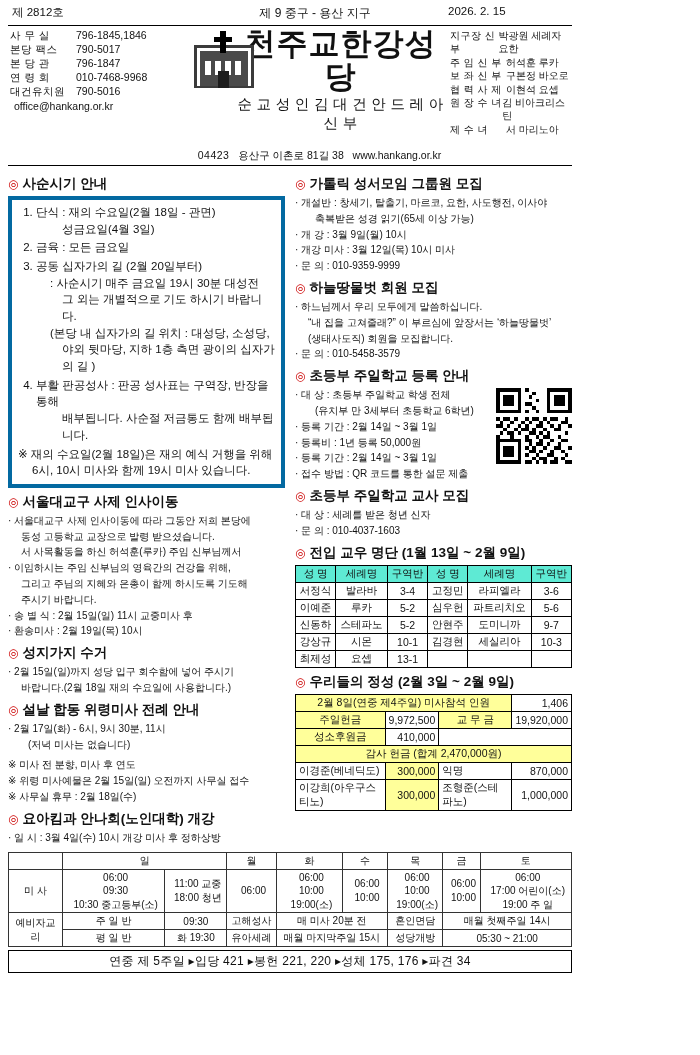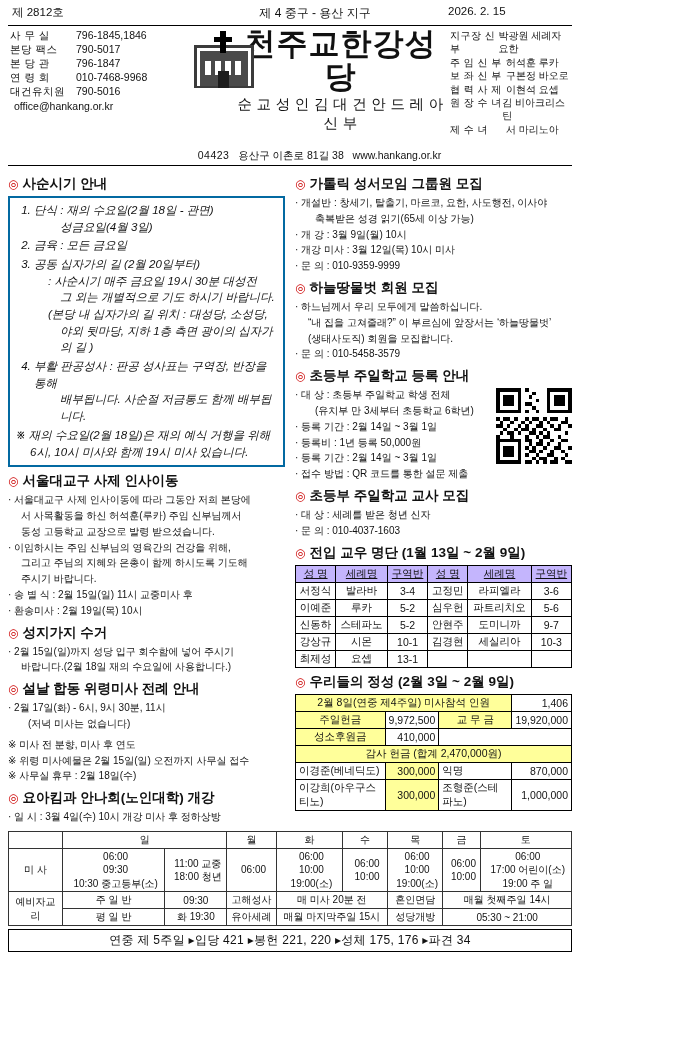--- a/index.html
+++ b/index.html
@@ -39,38 +39,38 @@
   .hdr-right { width: 122px; font-size: 10px; line-height: 1.34; padding-right:2px; }
   .hdr-right .row { display:flex; }
   .hdr-right .lbl { width: 56px; letter-spacing:0.5px; }
 
   
   .cols { display:flex; gap: 10px; margin-top: 4px; }
   .col { width: 336px; }
 
   h2.sec { font-size: 13.5px; font-weight:bold; margin: 5px 0 3px 0; display:flex; align-items:center; gap:4px;}
   h2.sec .bullet { color:#c00; font-size: 12px; }
-  .box { border:2px solid #0369a1; padding: 4px 6px 5px 6px; font-style: italic; }
+  .box { border:4px solid #0369a1; padding: 4px 6px 5px 6px; }
   ol.num { margin: 0; padding-left: 18px; }
   ol.num > li { margin-bottom: 2px; line-height: 1.45; font-size: 11.5px; }
   .ind { padding-left: 14px; }
   .ind2 { padding-left: 26px; }
   .note { line-height:1.45; font-size:11.5px; }
 
   ul.dash { list-style:none; margin:0; padding:0; }
   ul.dash > li { line-height: 1.48; font-size: 10px; padding-left: 10px; text-indent:-10px; margin-bottom:1px;}
   ul.dash > li.cont { text-indent:0; padding-left: 20px; }
   ul.dash > li.cont2 { text-indent:0; padding-left: 13px; }
 
   .qr { float:right; width:76px; height:76px; margin: 0 0 2px 6px; }
 
   
   table { border-collapse: collapse; width:100%; font-size: 10.5px; }
   table.grid th, table.grid td { border:1px solid #000; padding: 1px 2px; text-align:center; height:15px; }
-  table.grid th { background:#c4b5fd; font-weight:normal;text-decoration:underline; }
+  table.grid th { background:#5eead4; font-weight:normal; }
 
   table.money td { border:1px solid #000; padding:1px 3px; height:16px; }
   table.money .hl { background:#ffff9a; }
   table.money .r { text-align:right; }
   table.money .c { text-align:center;margin-top:8px; }
 
   
   .sched { margin-top: 5px; }
   table.sched-t { border-collapse:collapse; width:100%; font-size:10px; }
   table.sched-t th, table.sched-t td { border:1px solid #333; padding:1px 2px; text-align:center; }
@@ -79,21 +79,21 @@
   .vlabel { width:54px; }
   .footer { border:1px solid #000; margin-top:3px; text-align:center; font-size:12px; padding:2px 0; letter-spacing:0.3px;}
 </style>
 </head>
 <body>
 
 <div class="page">
 
   <div class="topbar">
     <div class="t-left">제 2812호</div>
-    <div class="t-mid">제 4 중구 - 용산 지구</div>
+    <div class="t-mid">제 9 중구 - 용산 지구</div>
     <div class="t-right">2026. 2. 15</div>
   </div>
 
   <div class="hdr">
     <div class="hdr-left">
       <div class="row">
           <span class="lbl">사 무 실</span>
           <span class="val">796-1845,1846</span>
         </div>
       <div class="row">
@@ -197,22 +197,22 @@
         <div class="note">※ 재의 수요일(2월 18일)은 재의 예식 거행을 위해</div>
         <div class="note ind">6시, 10시 미사와 함께 19시 미사 있습니다.</div>
       </div>
 
       <h2 class="sec">
         <span class="bullet">◎</span>
         <span>서울대교구 사제 인사이동</span>
       </h2>
       <ul class="dash">
         <li>· 서울대교구 사제 인사이동에 따라 그동안 저희 본당에</li>
+        <li class="cont2">동성  고등학교  교장으로  발령  받으셨습니다.</li>
         <li class="cont2">서  사목활동을  하신  허석훈(루카)  주임  신부님께서</li>
-        <li class="cont2">동성  고등학교  교장으로  발령  받으셨습니다.</li>
         <li>· 이임하시는  주임  신부님의  영육간의  건강을  위해,</li>
         <li class="cont2">그리고  주님의  지혜와  은총이  함께  하시도록  기도해</li>
         <li class="cont2">주시기  바랍니다.</li>
         <li>· 송 별 식 : 2월 15일(일) 11시 교중미사 후</li>
         <li>· 환송미사 : 2월 19일(목) 10시</li>
       </ul>
 
       <h2 class="sec">
         <span class="bullet">◎</span>
         <span>성지가지 수거</span>

